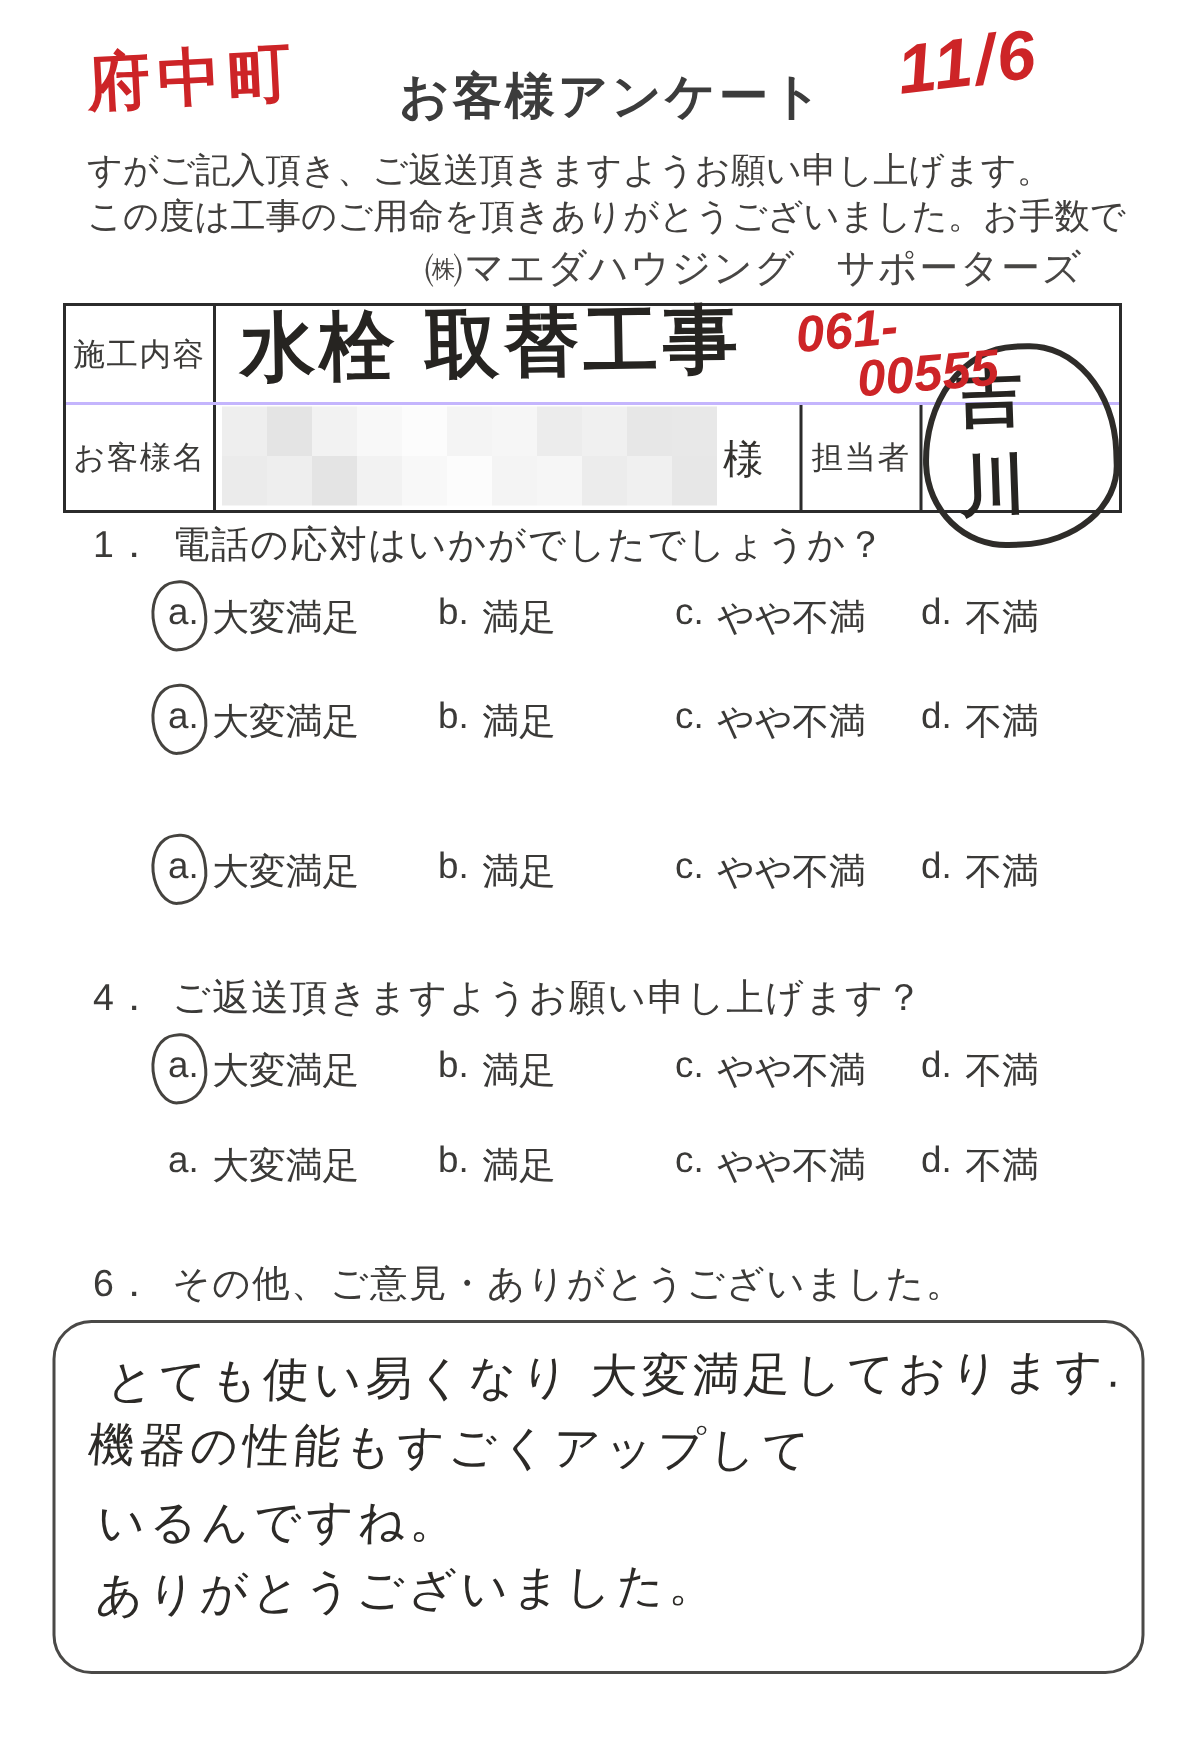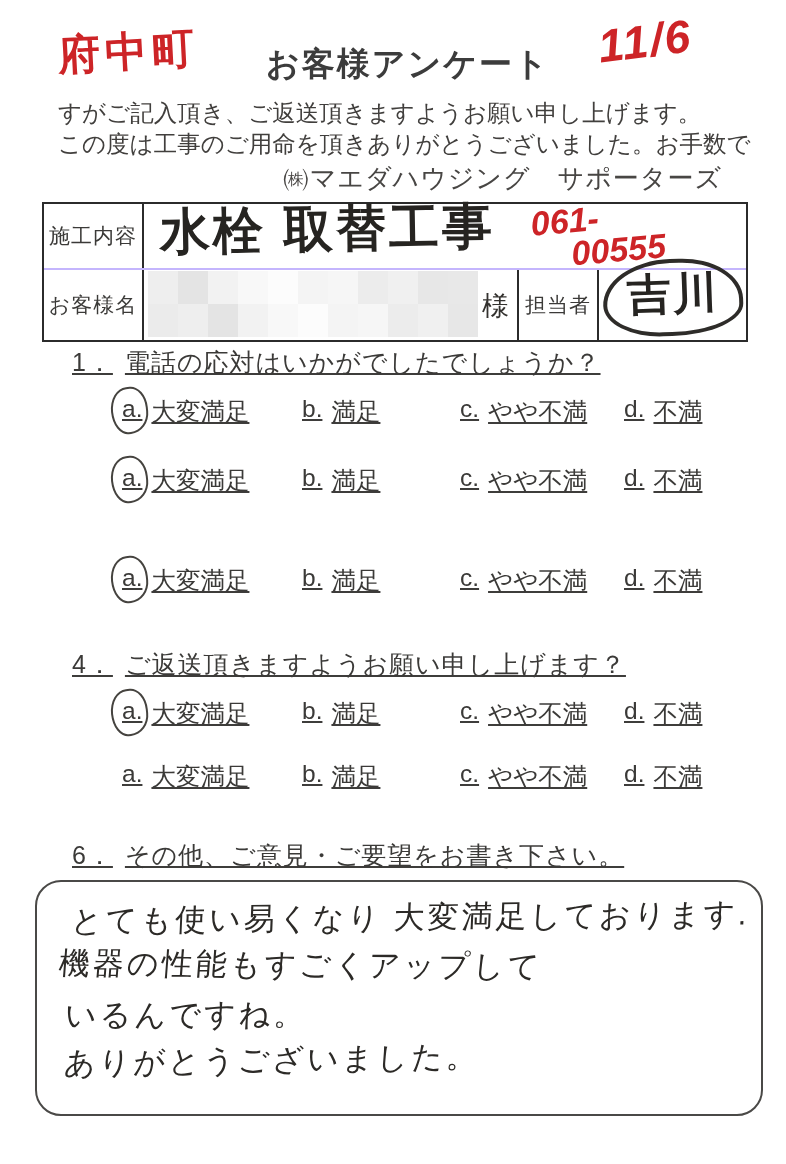--- a/index.html
+++ b/index.html
@@ -37,29 +37,29 @@
     color:#262421;transform:rotate(-1deg);white-space:nowrap;
   }
   .order-red{
     position:absolute;left:388px;top:-2px;color:#cd2427;font-size:34px;font-weight:600;
     font-style:italic;transform:rotate(-5deg);line-height:33px;white-space:nowrap;z-index:2;
   }
   .order-red .l2{display:block;margin-left:38px;}
   .name-cell{width:375px;display:flex;align-items:center;position:relative;overflow:hidden;}
   .mosaic{display:grid;grid-template-columns:repeat(11,30px);grid-auto-rows:33px;position:absolute;left:4px;top:1px;}
   .sama{position:absolute;right:8px;top:18px;font-size:27px;color:#34322f;}
-  .staff-lbl{width:80px;}
+  .staff-lbl{width:80px;margin-left:16px;}
   .staff-cell{flex:1;display:flex;align-items:center;justify-content:center;overflow:visible;}
   .staff-circle{
     display:inline-block;border:4px solid #2e2c29;padding:2px 20px 8px 20px;margin-top:-16px;
     border-radius:52% 48% 55% 45% / 62% 58% 42% 45%;transform:rotate(-2deg);background:transparent;
   }
   .staff-name{font-size:44px;font-weight:600;color:#262421;letter-spacing:2px;}
   
-  .question{position:absolute;left:72px;width:706px;text-decoration:underline;}
+  .question{position:absolute;left:62px;width:706px;}
   .q1{top:346px}.q2{top:448px}.q3{top:548px}.q4{top:648px}.q5{top:744px}.q6{top:839px}
   .q-line{font-size:25px;color:#3b3a38;letter-spacing:1px;}
   .q-num{margin-right:12px;}
   .options{display:flex;margin-top:16px;padding-left:50px;font-size:24.5px;color:#3b3a38;}
   .opt{display:flex;align-items:flex-start;}
   .opt-a{width:180px;}.opt-b{width:158px;}.opt-c{width:164px;}.opt-d{flex:1;}
   .opt-key{margin-right:9px;position:relative;display:inline-block;}
   .opt-key.circled::before{
     content:"";position:absolute;left:-11px;top:-8px;width:33px;height:43px;
     border:2.5px solid #45433f;border-radius:52% 48% 58% 46% / 55% 52% 50% 56%;
@@ -239,21 +239,21 @@
           <span>やや不満</span>
         </span>
       <span class="opt opt-d">
           <span class="opt-key">d.</span>
           <span>不満</span>
         </span>
     </div>
   </section>
 
   <section class="question q6">
-    <div class="q-line"><span class="q-num">6．</span><span class="q-text">その他、ご意見・ご要望をお書き下さい。</span></div>
+    <div class="q-line"><span class="q-num">6．</span><span class="q-text">その他、ご意見・ありがとうございました。</span></div>
   </section>
 
   <div class="comment-box">
     <div class="c-line">とても使い易くなり 大変満足しております.</div>
     <div class="c-line">機器の性能もすごくアップして</div>
     <div class="c-line">いるんですね。</div>
     <div class="c-line">ありがとうございました。</div>
   </div>
 
 </div>

